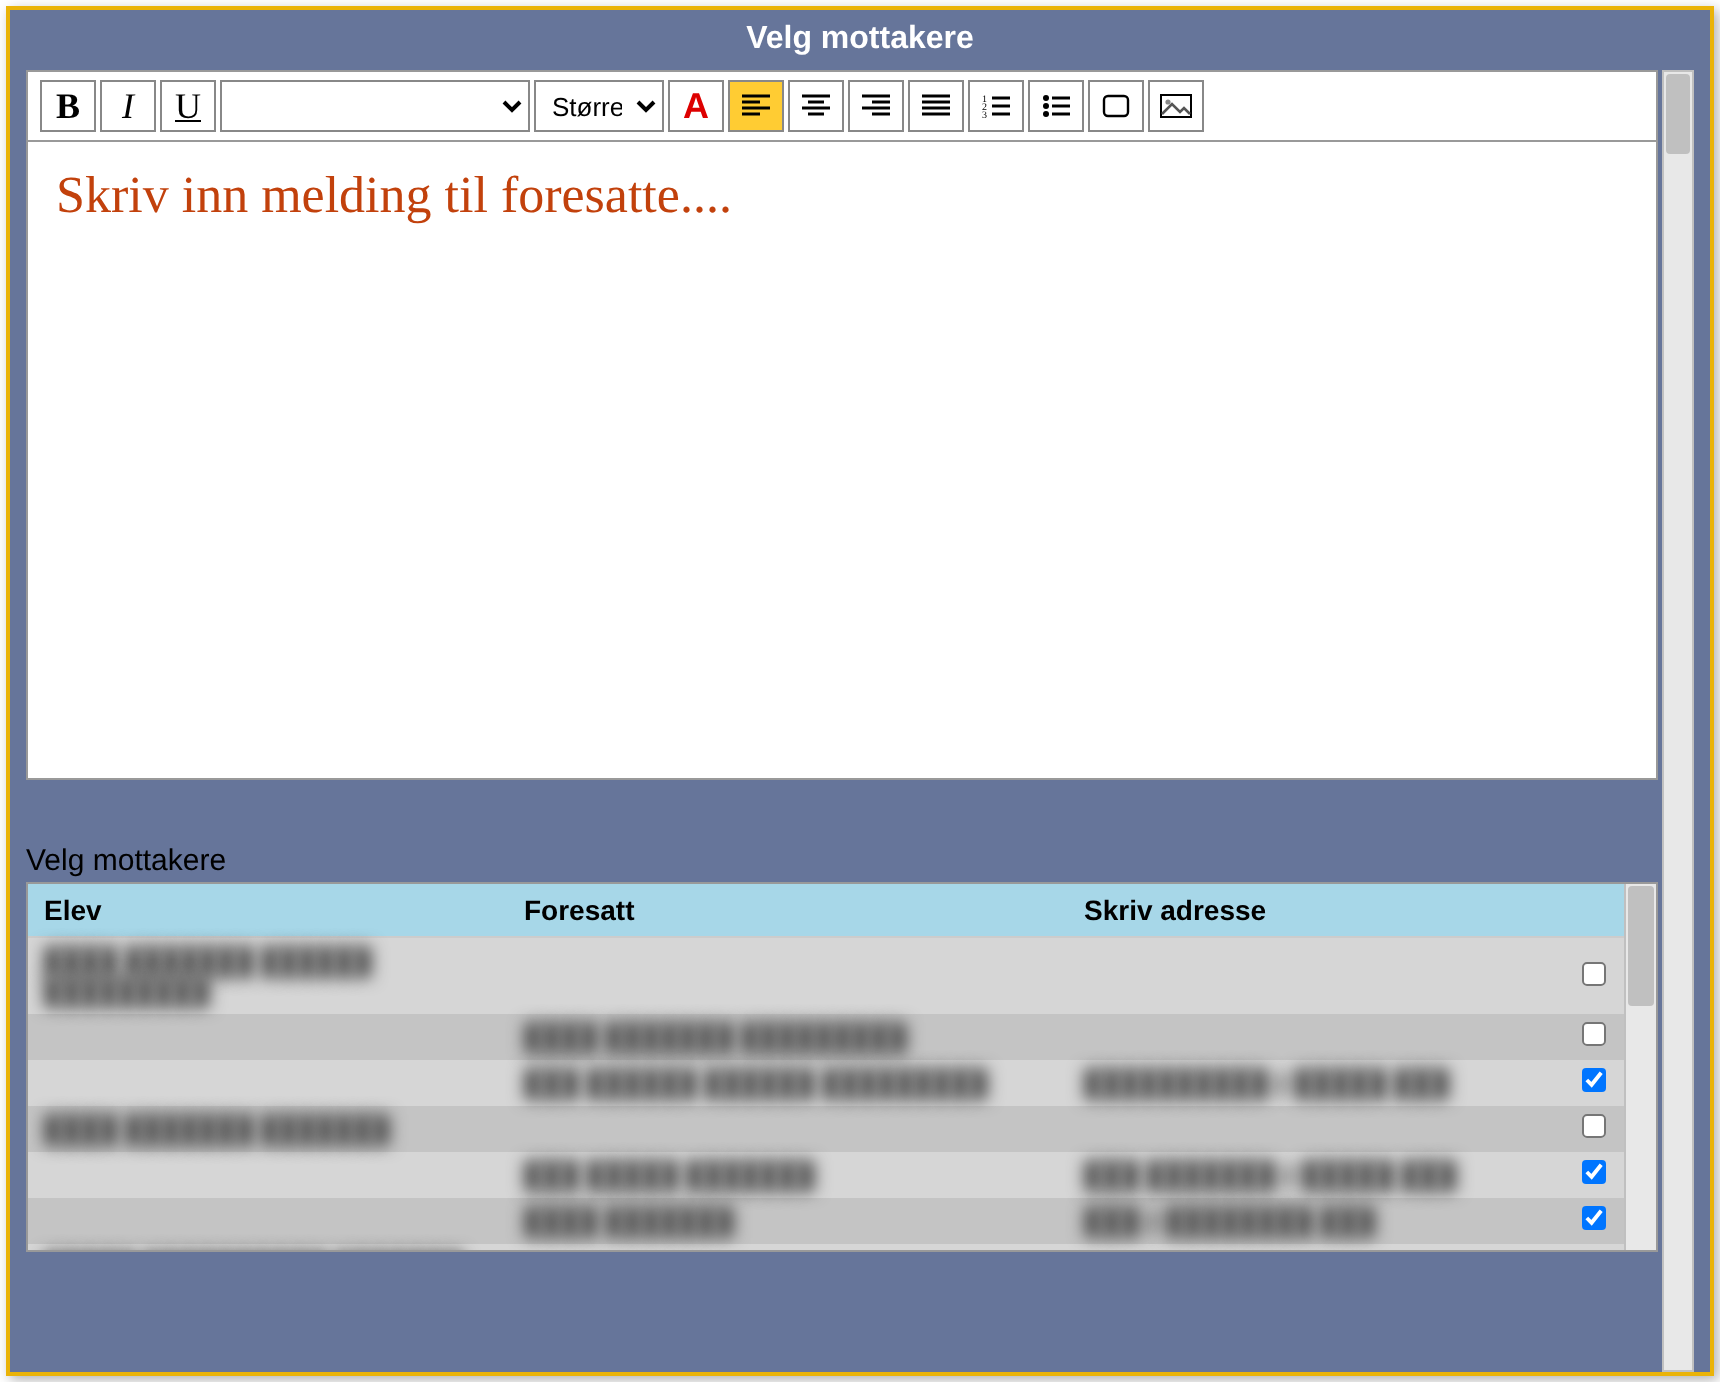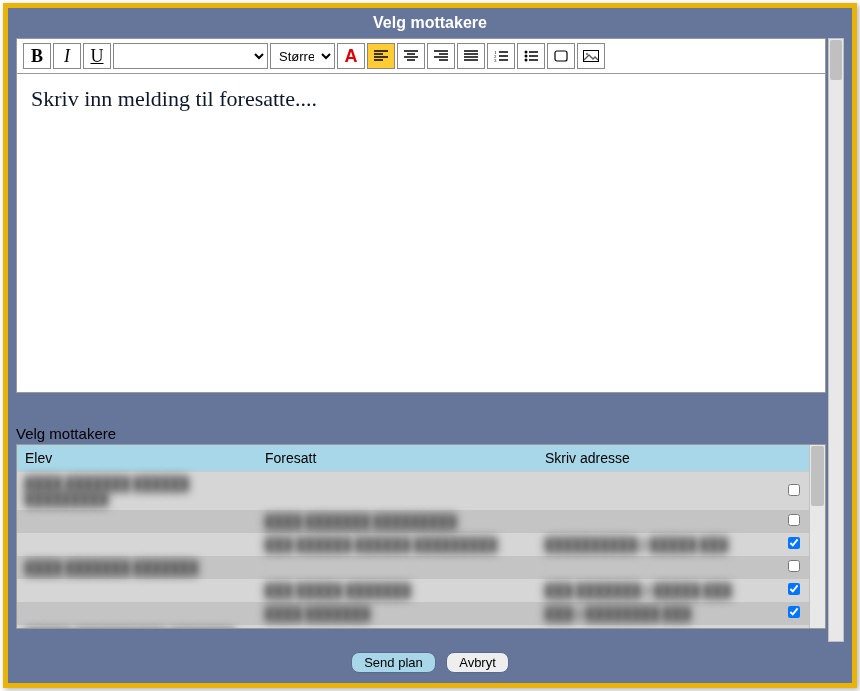--- a/index.html
+++ b/index.html
@@ -7,21 +7,21 @@
       font-family: Arial, sans-serif;
       background: #fff;
       width: 860px;
       height: 691px;
       overflow: hidden;
     }
     .window {
       width: 854px;
       height: 685px;
       margin: 3px;
-      border: 5px solid #eab308;
+      border: 2px solid #eab308;
       background: #66759a;
       display: flex;
       flex-direction: column;
       box-shadow: 2px 2px 6px rgba(0,0,0,0.3);
     }
     .titlebar {
       background: #66759a;
       color: #fff;
       text-align: center;
       padding: 6px 0;
@@ -87,22 +87,22 @@
       background: #fff;
       font-size: 13px;
       padding: 4px 4px;
     }
     .sel.wide { width: 155px; }
     .sel.mid { width: 65px; }
     .editor-body {
       flex: 1;
       padding: 12px 14px;
       font-family: "Times New Roman", serif;
-      font-size: 22px;
-      color: #0f172a;
+      font-size: 26px;
+      color: #c2410c;
       overflow: auto;
     }
     .spacer { height: 30px; }
     .section-label {
       font-size: 15px;
       color: #000;
       padding: 2px 0 2px 0;
     }
     .table-panel {
       background: #fff;
@@ -129,21 +129,21 @@
     }
     .tbl {
       width: calc(100% - 16px);
       border-collapse: collapse;
     }
     .tbl th {
       background: #a7d7e8;
       text-align: left;
       padding: 5px 8px;
       font-size: 14px;
-      font-weight: normal;
+      font-weight: bold;
       border-bottom: 1px solid #ccc;
     }
     .tbl td {
       padding: 4px 8px;
       font-size: 13px;
       height: 22px;
     }
     .tbl tr.r0 td { background: #d6d6d6; }
     .tbl tr.r1 td { background: #c4c4c4; }
     .blurred {
@@ -324,17 +324,13 @@
               <td class="blurred">█████ ██████████ ███████</td>
               <td class="blurred"></td>
               <td class="blurred"></td>
               <td class="chkcell"></td>
             </tr>
           </tbody>
       </table>
     </div>
   </div>
 
-  <div class="footer">
-    <button class="fbtn primary">Send plan</button>
-    <button class="fbtn secondary">Avbryt</button>
-  </div>
 </div>
 
 </body></html>

